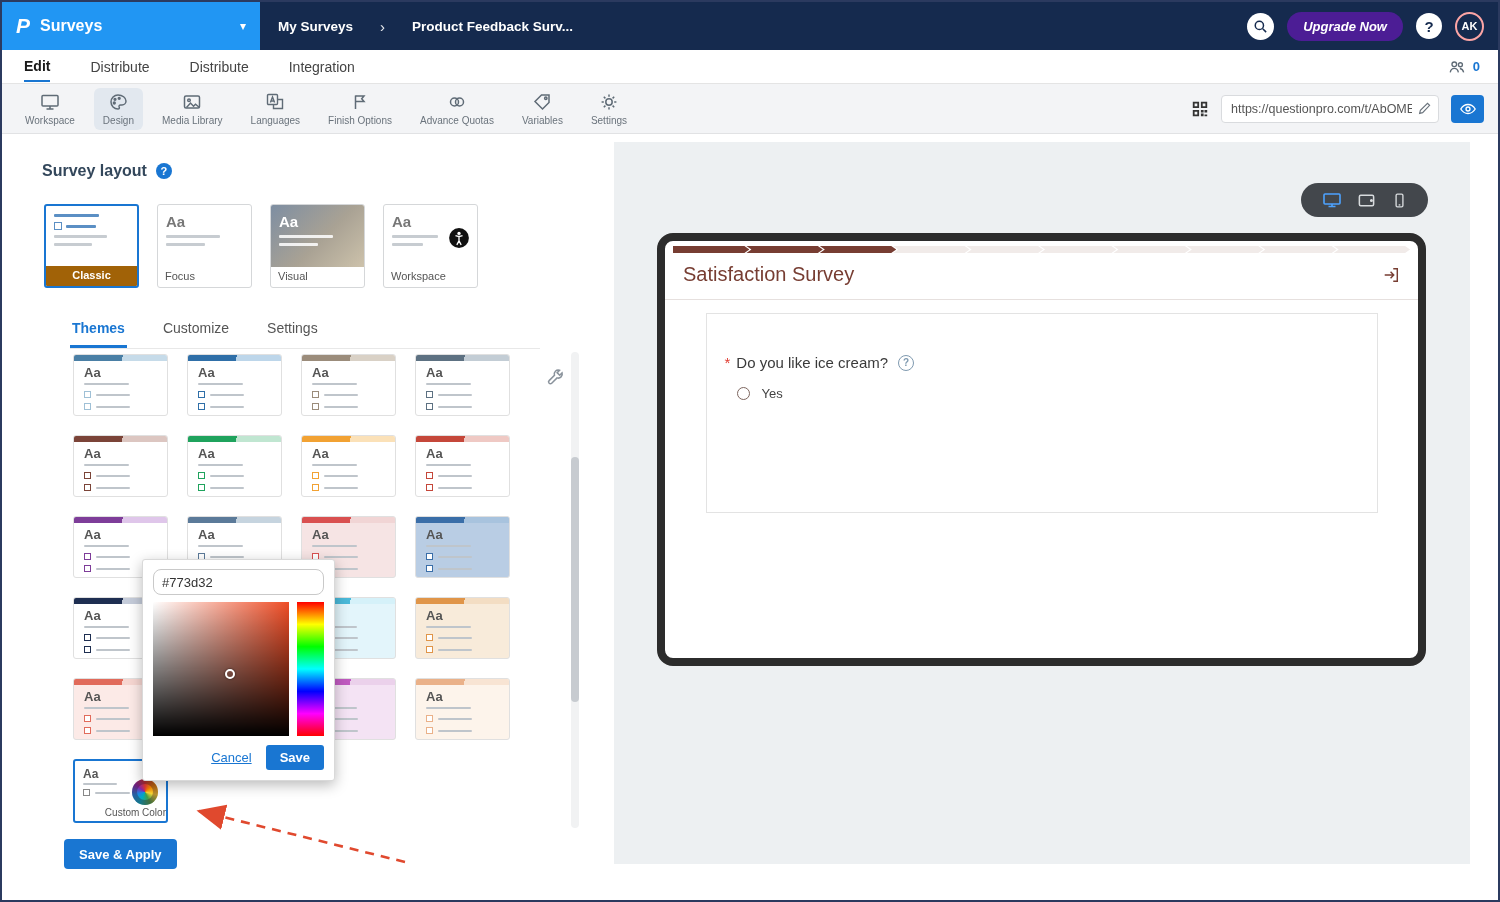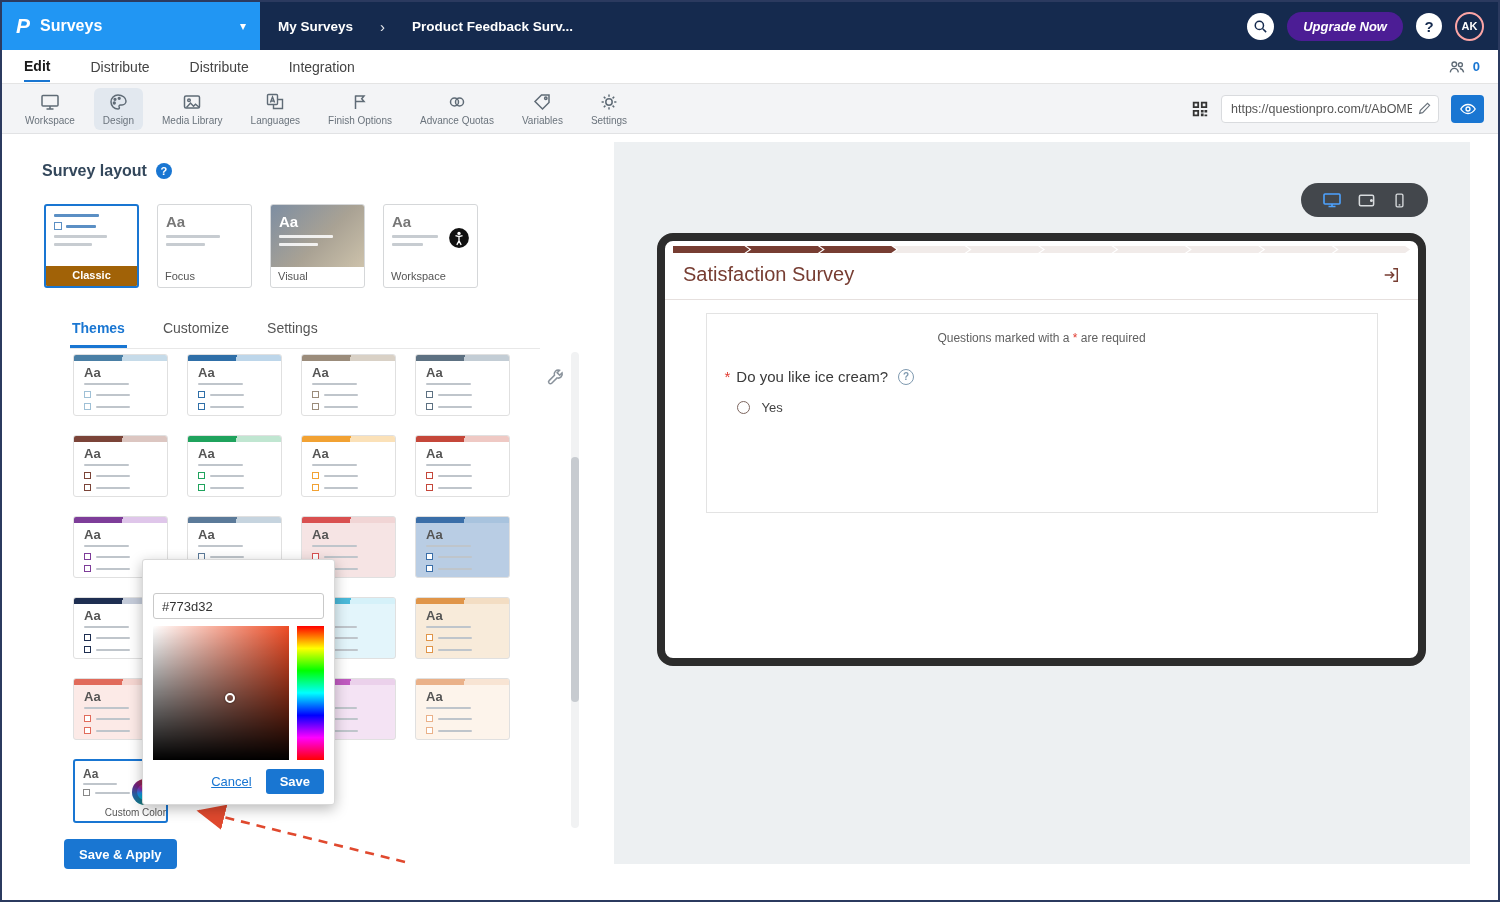--- a/index.html
+++ b/index.html
@@ -93,21 +93,21 @@
   .custom-label { position: absolute; bottom: 3px; left: 0; right: 0; text-align: right; font-size: 10px; color: #555; }
   .color-wheel { position: absolute; right: 8px; top: 18px; width: 26px; height: 26px; border-radius: 50%;
     background: conic-gradient(#e53935,#fb8c00,#fdd835,#43a047,#00acc1,#1e88e5,#8e24aa,#e53935);
     box-shadow: inset 0 0 0 5px rgba(60,20,40,.35); }
 
   
   .save-apply { position: absolute; left: 62px; top: 705px; background: #1976d2; color: #fff; border: none; border-radius: 4px; height: 30px; padding: 0 15px; font-size: 13px; font-weight: 600; cursor: pointer; font-family: inherit; }
 
   
   .color-picker { position: absolute; left: 140px; top: 425px; width: 193px; background: #fff; border: 1px solid #d9d9d9; border-radius: 3px; box-shadow: 0 4px 14px rgba(0,0,0,.28); padding: 9px 10px 10px; z-index: 20; }
-  .hex-input { width: 100%; height: 26px; border: 1px solid #c9c9c9; border-radius: 3px; font-size: 13px; color: #333; padding: 0 8px; font-family: inherit; margin-top: 24px; }
+  .hex-input { width: 100%; height: 26px; border: 1px solid #c9c9c9; border-radius: 8px; font-size: 13px; color: #333; padding: 0 8px; font-family: inherit; }
   .picker-body { display: flex; gap: 8px; margin-top: 7px; }
   .sv-area { position: relative; width: 138px; height: 134px; cursor: crosshair;
     background: linear-gradient(to top, #000, rgba(0,0,0,0)), linear-gradient(to right, #fff, #ef4d26); }
   .sv-marker { position: absolute; left: 72px; top: 67px; width: 10px; height: 10px; border: 2px solid #fff; border-radius: 50%; box-shadow: 0 0 2px rgba(0,0,0,.8); }
   .hue-strip { width: 27px; height: 134px; cursor: pointer;
     background: linear-gradient(to bottom, #f00, #ff0, #0f0, #0ff, #00f, #f0f, #f00); }
   .picker-actions { display: flex; justify-content: flex-end; align-items: center; gap: 14px; margin-top: 9px; }
   .cancel-link { color: #1976d2; font-size: 13px; text-decoration: underline; cursor: pointer; }
   .picker-save { background: #1976d2; color: #fff; border: none; border-radius: 3px; padding: 5px 14px; font-size: 13px; font-weight: 600; cursor: pointer; font-family: inherit; }
 
@@ -674,21 +674,20 @@
         <div class="survey-header">
           <h1 class="survey-title maroon-fg" style="color: rgb(119, 61, 50);">Satisfaction Survey</h1>
           <span class="exit-icon maroon-fg" style="color: rgb(119, 61, 50);">
             <svg class="ic" width="18" height="18" viewBox="0 0 20 20" fill="none" stroke="currentColor" stroke-width="1.6">
                 <path d="M12.5 3H17v14h-4.5"></path>
                 <path d="M3 10h9M9.5 6.5L13 10l-3.5 3.5"></path>
               </svg>
           </span>
         </div>
         <div class="survey-card">
-          <p class="req-note"><span>Questions marked with a </span><span class="red">*</span><span> are required</span></p>
           <div class="question-row">
             <span class="red">*</span>
             <span>Do you like ice cream?</span>
             <span class="q-help">?</span>
           </div>
           <label class="radio-row">
             <span class="radio"></span>
             <span>Yes</span>
           </label>
         </div>

